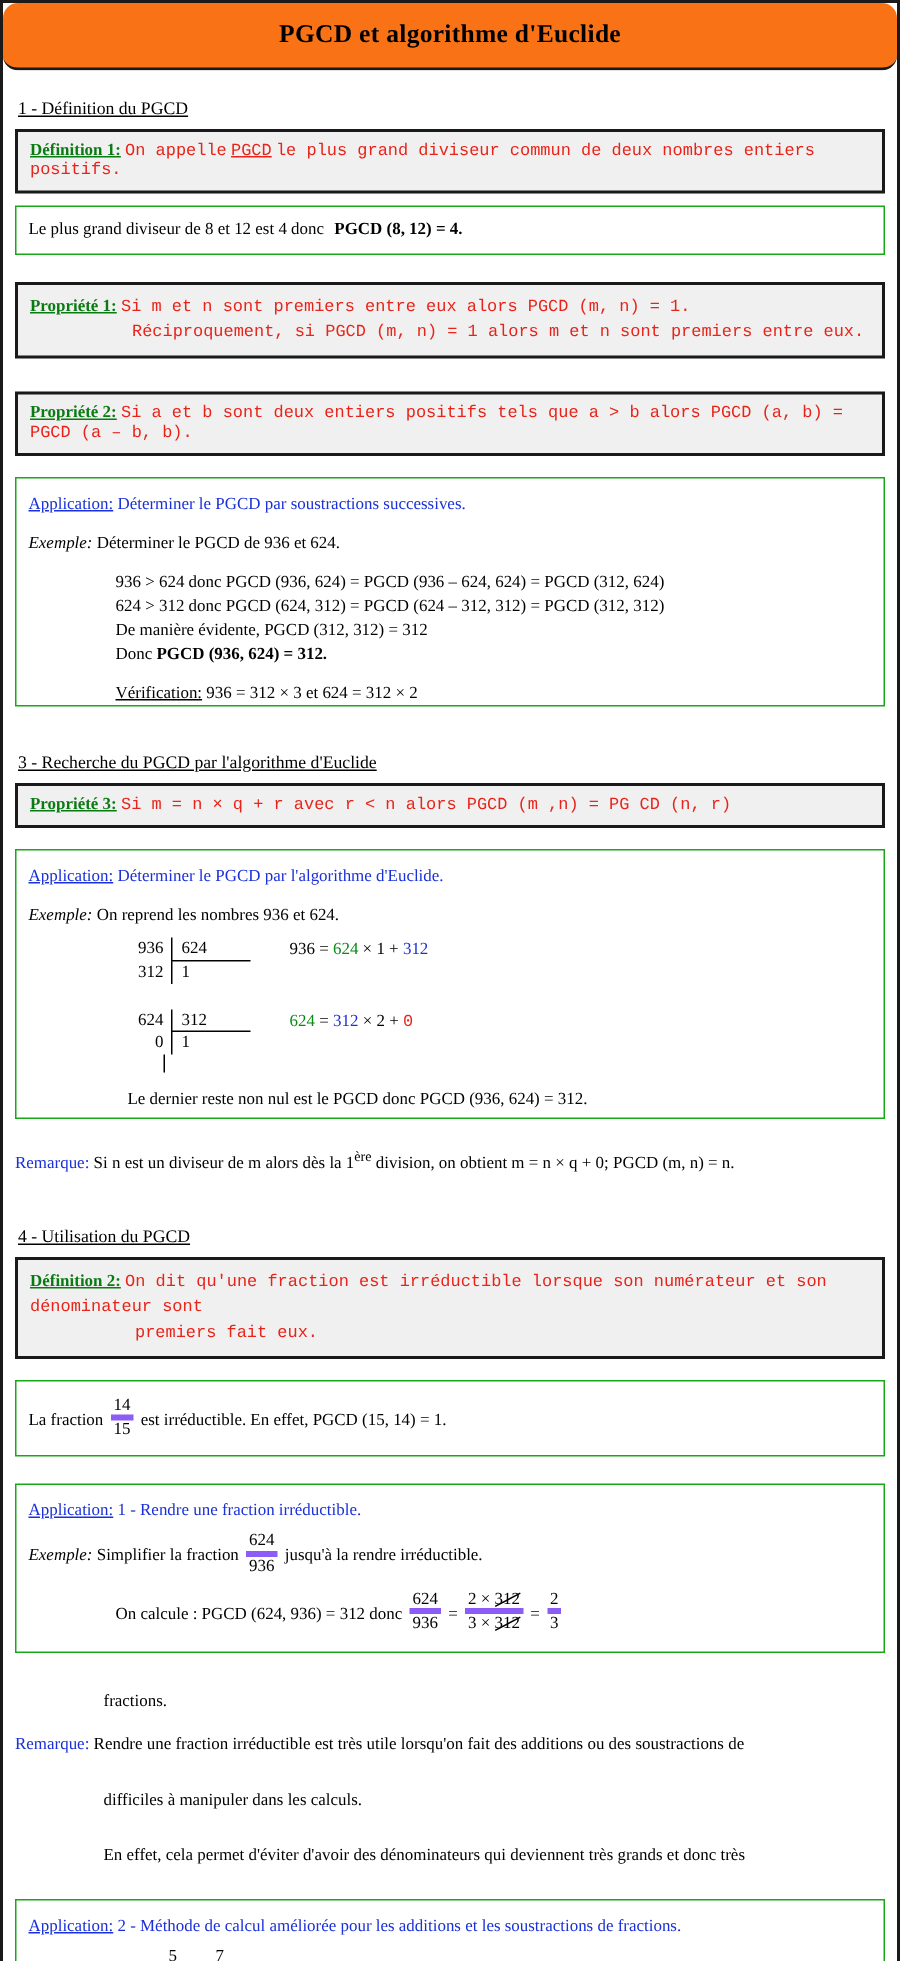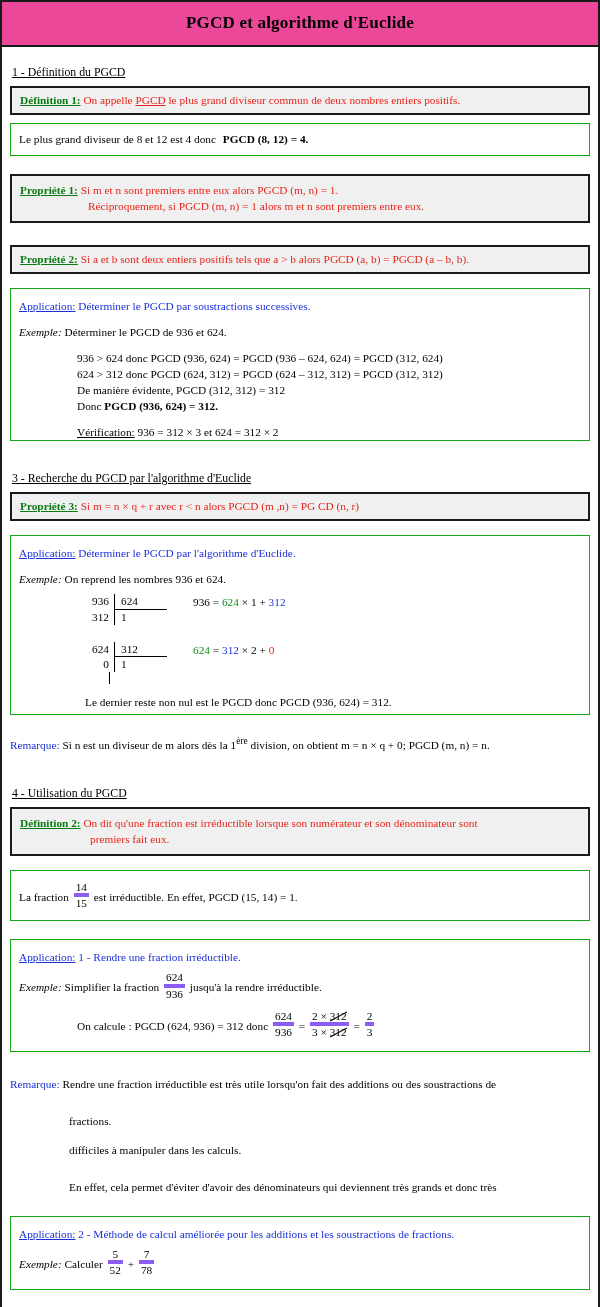--- a/index.html
+++ b/index.html
@@ -15,24 +15,25 @@
     -webkit-font-smoothing: none;
   }
   .page {
     width: 600px;
     box-sizing: border-box;
     border: 2px solid #1a1a1a;
     background: #ffffff;
   }
   
   .title-bar {
-    background: #ec4899;
+    background: #f97316;
     border-bottom: 2px solid #1a1a1a;
     text-align: center;
     padding: 11px 0 12px 0;
+    border-radius: 10px;
   }
   .title-bar .title {
     font-size: 17px;
     font-weight: bold;
     letter-spacing: 0.2px;
   }
   .body-area {
     padding: 10px 8px 14px 8px;
   }
   
@@ -59,21 +60,21 @@
   .box-plain {
     border: none;
     padding-left: 2px;
   }
   
   .lab-green {
     color: #0a7a12;
     font-weight: bold;
     text-decoration: underline;
   }
-  .red { color: #e8241a; }
+  .red { color: #e8241a; font-family: Liberation Mono, monospace; }
   .green { color: #0a8a14; }
   .blue { color: #1a30d8; }
   .blue-lab {
     color: #1a30d8;
     text-decoration: underline;
   }
   .ital { font-style: italic; }
   .bold { font-weight: bold; }
   .ul { text-decoration: underline; }
   
@@ -352,25 +353,25 @@
         <span>=</span>
         <span class="frac">
           <span class="num">2</span>
           <span class="den">3</span>
         </span>
       </div>
     </div>
 
     <div class="sp10"></div>
 
+    <div class="box box-plain line" style="margin-left:57px;margin-bottom:0;">fractions.</div>
     <div class="box box-plain hang-rem line">
       <span class="blue">Remarque:</span>
       <span>Rendre une fraction irréductible est très utile lorsqu'on fait des additions ou des soustractions de</span>
     </div>
-    <div class="box box-plain line" style="margin-left:57px;margin-bottom:0;">fractions.</div>
     <div class="box box-plain line" style="margin-left:57px;">difficiles à manipuler dans les calculs.</div>
     <div class="box box-plain line" style="margin-left:57px;margin-bottom:0;">En effet, cela permet d'éviter d'avoir des dénominateurs qui deviennent très grands et donc très</div>
 
     <div class="sp14"></div>
 
     <div class="box box-green" style="padding:9px 8px 12px 8px;">
       <div class="line">
         <span class="blue-lab">Application:</span>
         <span class="blue">2 - Méthode de calcul améliorée pour les additions et les soustractions de fractions.</span>
       </div>

